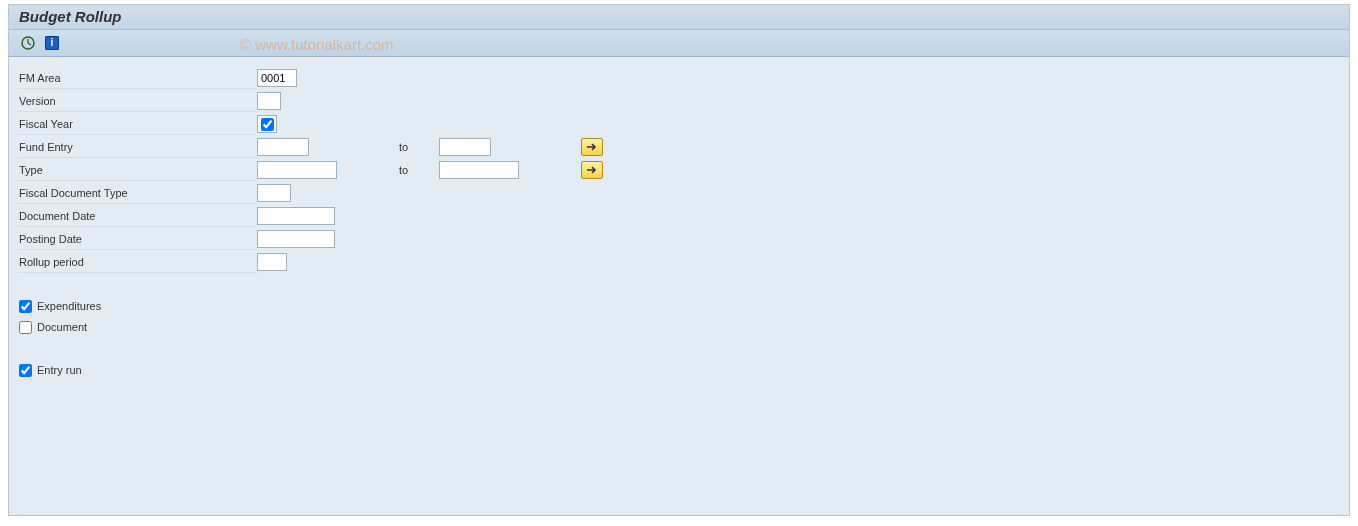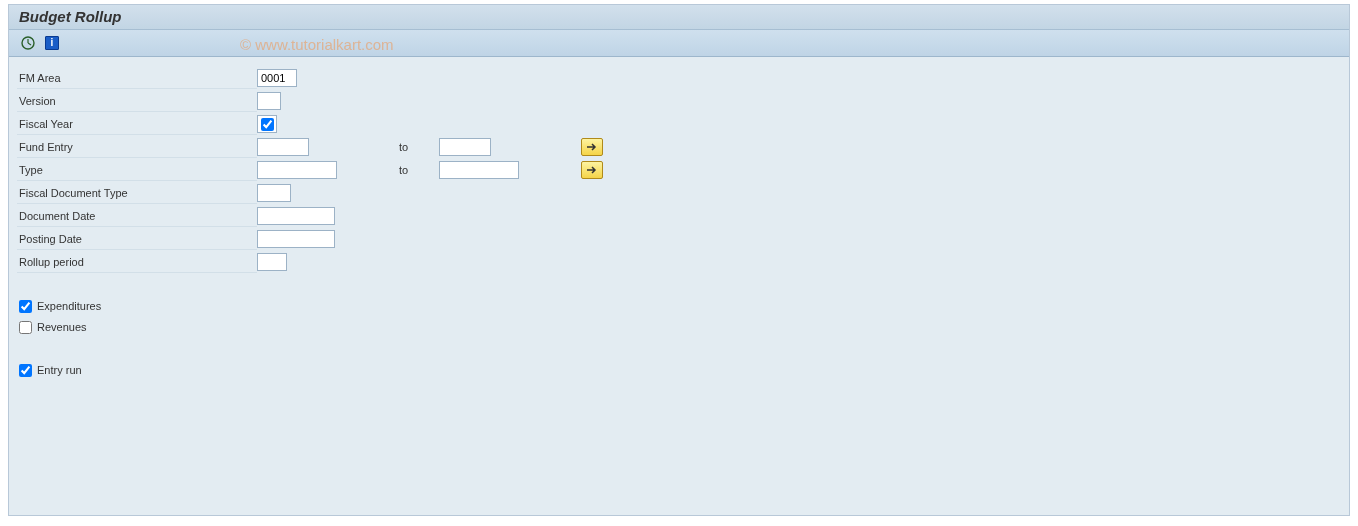--- a/index.html
+++ b/index.html
@@ -248,21 +248,21 @@
     </div>
 
     <div class="spacer"></div>
 
     <div class="check-row">
       <input type="checkbox" checked="" style="">
       <span>Expenditures</span>
     </div>
     <div class="check-row">
       <input type="checkbox" style="">
-      <span>Revenues</span>
+      <span>Document</span>
     </div>
 
     <div class="spacer"></div>
 
     <div class="check-row">
       <input type="checkbox" checked="" style="">
       <span>Entry run</span>
     </div>
 
   </div>

